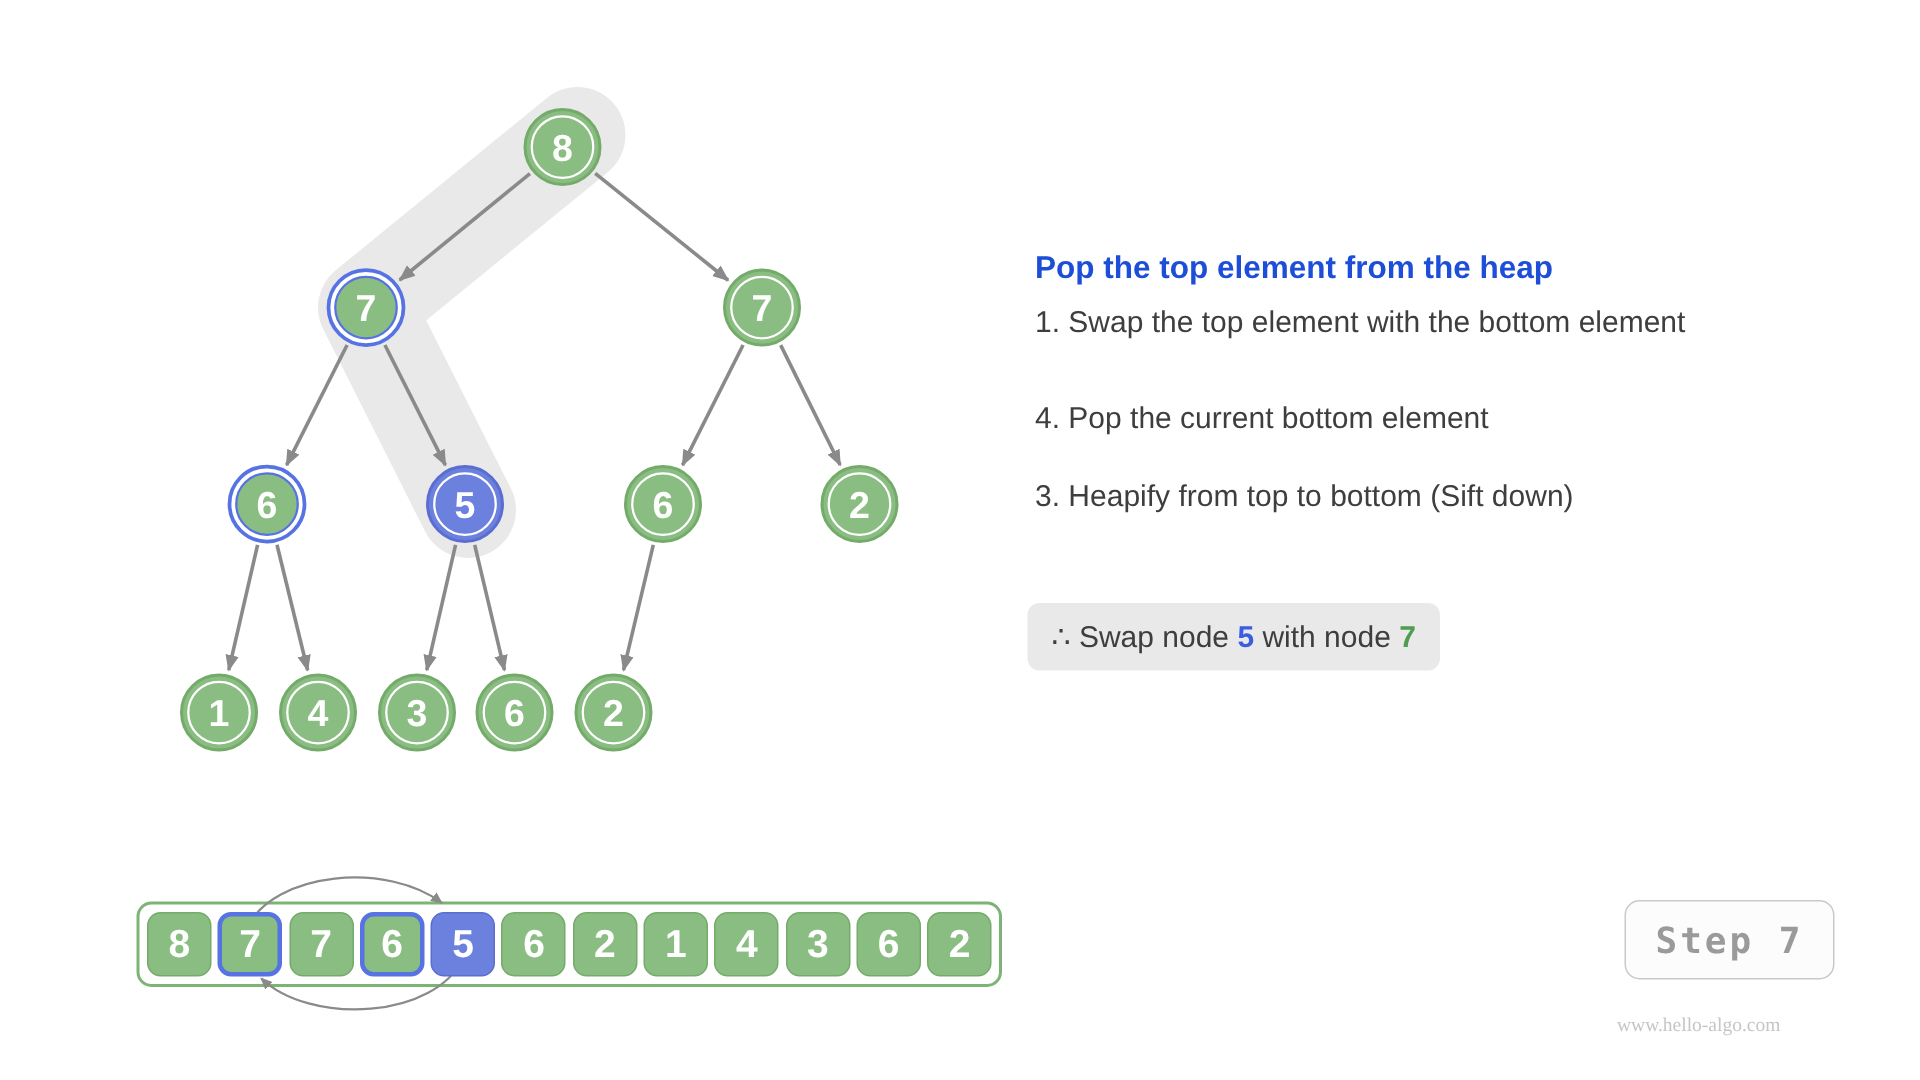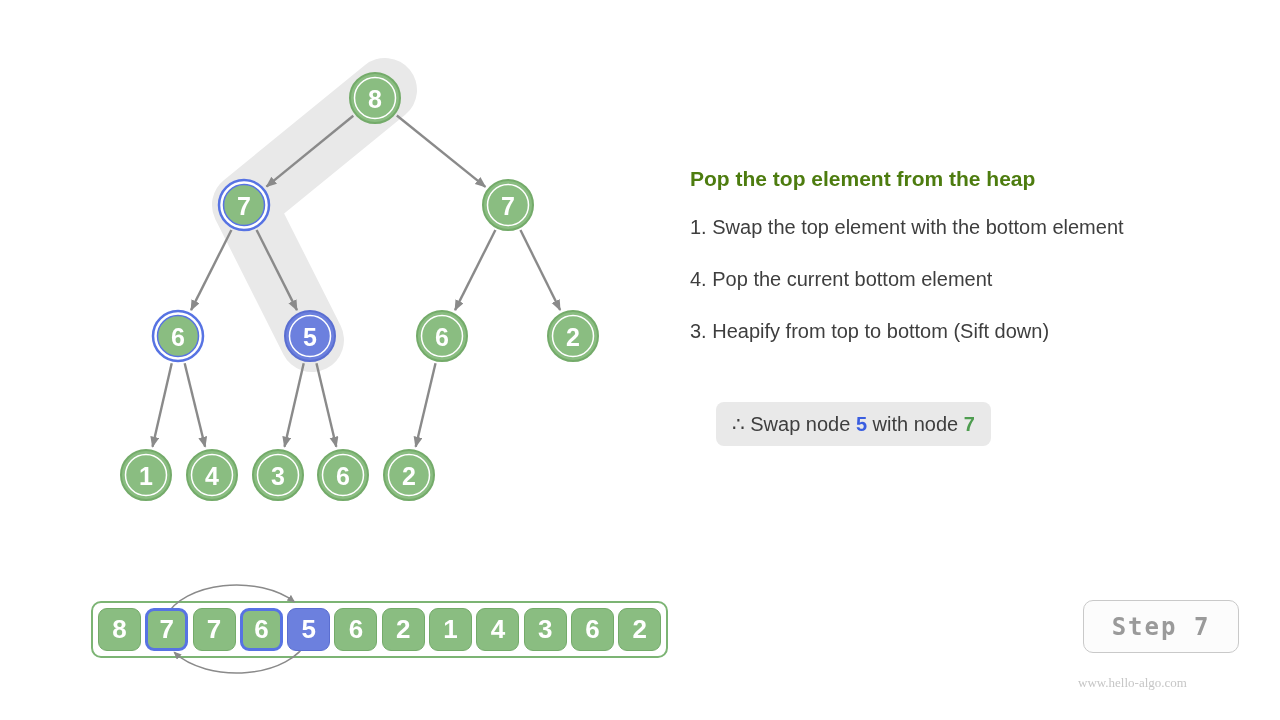--- a/index.html
+++ b/index.html
@@ -13,31 +13,31 @@
   #array{position:absolute;left:91px;top:601px;display:flex;gap:4.3px;padding:5px;
          border:2px solid var(--array-border);border-radius:10px;}
   .cell{position:relative;z-index:3;width:43px;height:43px;box-sizing:border-box;border-radius:9px;
         display:flex;align-items:center;justify-content:center;
         font-weight:bold;font-size:26px;color:#fff;}
   .cell.green{background:var(--green-fill);border:1.5px solid var(--green-stroke);}
   .cell.blue-border{background:var(--green-fill);border:3px solid var(--hl-stroke);}
   .cell.blue{background:var(--blue-fill);border:1.5px solid var(--blue-stroke);}
 
   
-  .panel-title{position:absolute;left:690px;top:167px;font-size:21px;font-weight:bold;color:#4d7c0f;}
+  .panel-title{position:absolute;left:690px;top:167px;font-size:21px;font-weight:bold;color:#1d4ed8;}
   .pitem{position:absolute;left:690px;font-size:20px;color:#3e3e3e;white-space:nowrap;}
   .because{position:absolute;left:704px;top:369px;font-size:20px;color:#3e3e3e;white-space:nowrap;}
-  .therefore-box{position:absolute;left:716px;top:402px;background:var(--box-bg);border-radius:8px;
+  .therefore-box{position:absolute;left:685px;top:402px;background:var(--box-bg);border-radius:8px;
         padding:10px 16px;font-size:20px;color:#3e3e3e;white-space:nowrap;}
   .num{font-weight:bold;}
   .c-green{color:var(--num-green);}
   .c-blue{color:var(--num-blue);}
 
   
-  #badge{position:absolute;left:1083px;top:600px;width:156px;height:53px;box-sizing:border-box;
+  #badge{position:absolute;left:1083px;top:600px;width:140px;height:53px;box-sizing:border-box;
         border:1.5px solid var(--badge-border);border-radius:10px;background:#fcfcfc;
         display:flex;align-items:center;justify-content:center;
         font-family:"DejaVu Sans Mono",monospace;font-weight:bold;font-size:24px;
         letter-spacing:2px;color:var(--badge-text);}
   #watermark{position:absolute;left:1078px;top:675px;font-family:Liberation Serif, serif;
         font-size:13px;color:var(--watermark);}
 </style>
 </head>
 <body>
 
@@ -143,21 +143,21 @@
         <marker id="sarrow" markerWidth="10" markerHeight="8" refX="7" refY="3.5" orient="auto" markerUnits="userSpaceOnUse">
           <path d="M0,0 L8,3.5 L0,7 Z" fill="#8a8a8a"></path>
         </marker>
       </defs>
       <path d="M166.2,616.1 A73.5,44 0 0 1 294.4,601.9" fill="none" stroke="#8a8a8a" stroke-width="1.5" marker-end="url(#sarrow)"></path>
       <path d="M307.5,640.4 A73.5,44 0 0 1 174.2,652.3" fill="none" stroke="#8a8a8a" stroke-width="1.5" marker-end="url(#sarrow)"></path>
     </svg>
 
   <div class="panel-title">Pop the top element from the heap</div>
   <div id="panel-items">
-      <div class="pitem" style="top: 216px;">1. Swap the top element with the bottom element</div>
+      <div class="pitem" style="top: 204px;">1. Swap the top element with the bottom element</div>
       <div class="pitem" style="top: 268px;">4. Pop the current bottom element</div>
       <div class="pitem" style="top: 320px; text-align: right;">3. Heapify from top to bottom (Sift down)</div>
     </div>
   <div class="therefore-box" id="therefore-box"><span>∴ Swap node </span><span class="num c-blue">5</span><span> with node </span><span class="num c-green">7</span></div>
 
   <div id="badge">Step 7</div>
   <div id="watermark">www.hello-algo.com</div>
 </div>
 
 </body></html>

